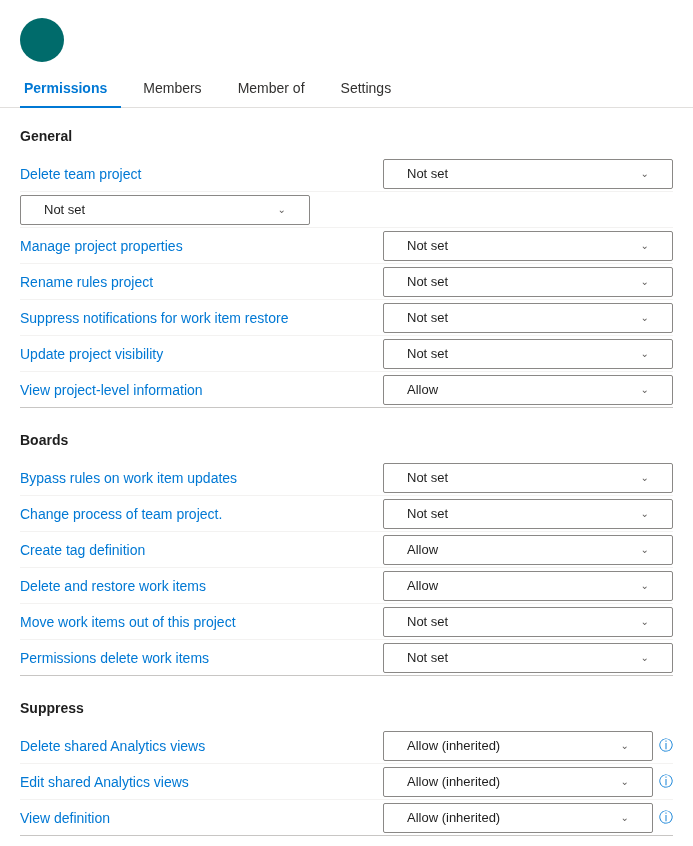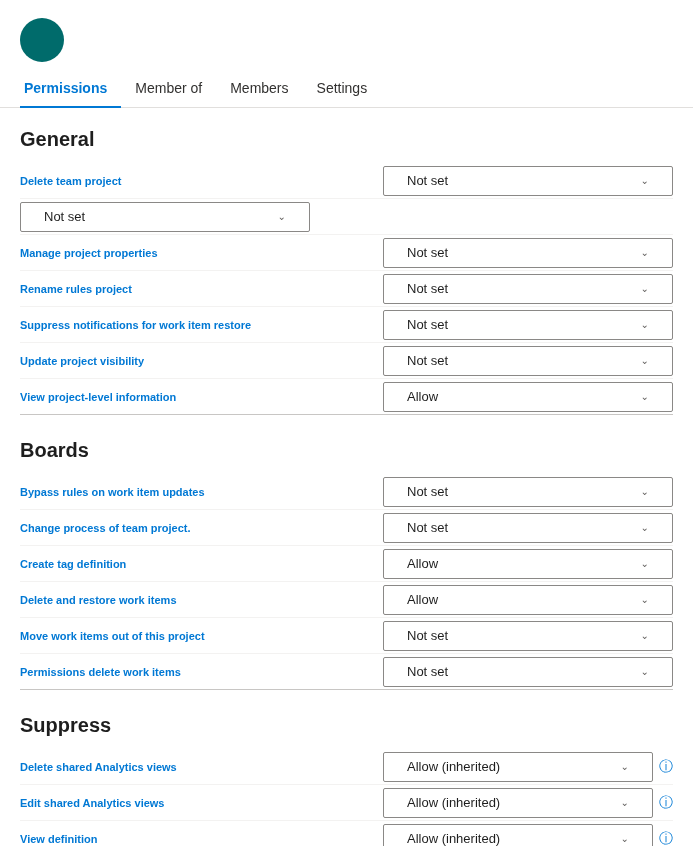--- a/index.html
+++ b/index.html
@@ -40,21 +40,21 @@
       font-size: 12px;
       color: #605e5c;
       margin-top: 2px;
     }
 
     
     .tabs {
       display: flex;
       border-bottom: 1px solid #e1dfdd;
       padding: 0 20px;
-      gap: 0;
+      gap: 8px;
     }
     .tab {
       padding: 8px 14px 10px 14px;
       font-size: 14px;
       cursor: pointer;
       color: #323130;
       border-bottom: 2px solid transparent;
       margin-bottom: -1px;
       white-space: nowrap;
     }
@@ -67,21 +67,21 @@
       font-weight: 600;
     }
 
     
     .content {
       padding: 20px 20px;
     }
 
     
     .section-title {
-      font-size: 20px;
+      font-size: 14px;
       font-weight: 700;
       color: #1e1e1e;
       margin-bottom: 8px;
       padding-bottom: 4px;
     }
 
     .permission-table {
       width: 100%;
       border-collapse: collapse;
       margin-bottom: 24px;
@@ -92,22 +92,21 @@
       border-bottom: 1px solid #f3f2f1;
       min-height: 36px;
     }
     .permission-row:last-child {
       border-bottom: 1px solid #c8c6c4;
     }
     .permission-label {
       flex: 1;
       padding: 8px 0;
       color: #0078d4;
-      font-size: 11px;
-      font-weight: bold;
+      font-size: 14px;
     }
     .permission-label.text-link {
       color: #0078d4;
     }
     .permission-value {
       width: 290px;
       flex-shrink: 0;
       display: flex;
       align-items: center;
     }
@@ -146,22 +145,22 @@
   <div class="avatar" style="background: rgb(0, 107, 107);"></div>
   <div class="header-text">
     <h1></h1>
     <p></p>
   </div>
 </div>
 
 <nav class="tabs">
 
 <div class="tab active">Permissions</div>
+    <div class="tab">Members</div>
     <div class="tab">Member of</div>
-    <div class="tab">Members</div>
     <div class="tab">Settings</div>
   </nav>
 
 <div class="content">
 
 <div class="section-title">General</div>
     <div class="permission-table">
       <div class="permission-row">
         <div class="permission-label text-link">Delete team project</div>
         <div class="permission-value">

